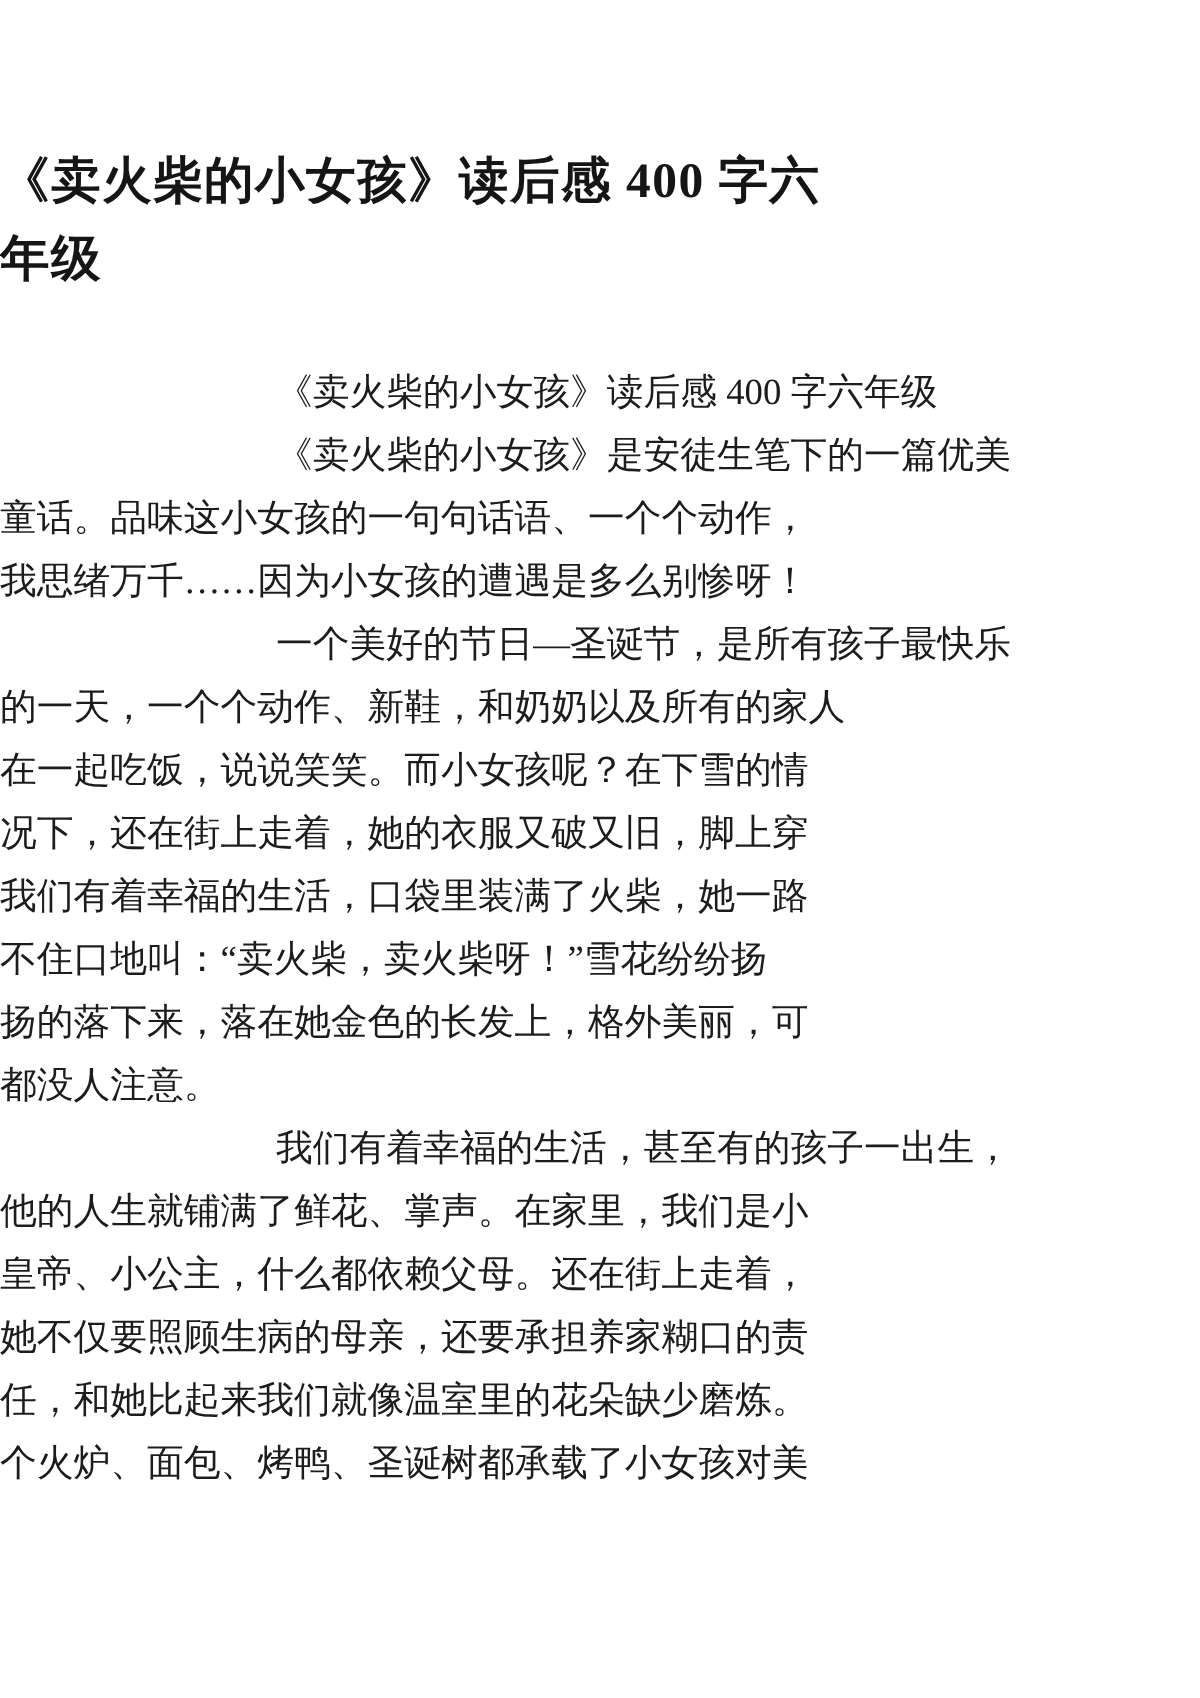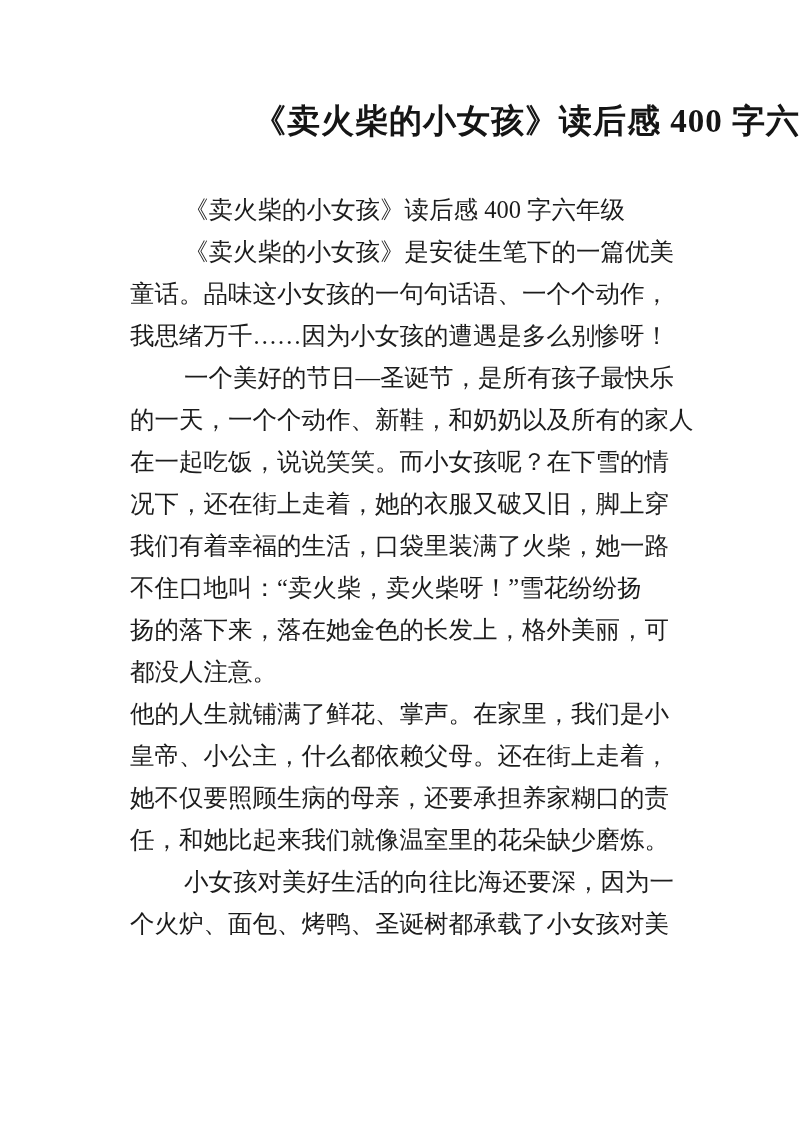--- a/index.html
+++ b/index.html
@@ -11,65 +11,65 @@
   .page {
     position: relative;
     width: 800px;
     height: 1132px;
     background: #ffffff;
     overflow: hidden;
     color: #1c1c1c;
   }
   .doc-title {
     margin-top: 95px;
-    text-align: right;
+    text-align: left;
     font-weight: 700;
     font-size: 33px;
     line-height: 52px;
     letter-spacing: 1px;
     color: #151515;
   }
   .doc-body {
     margin-top: 42px;
   }
   .line {
     height: 42px;
     line-height: 42px;
     font-size: 24.5px;
-    padding-left: 130px;
     white-space: nowrap;
     color: #1c1c1c;
   }
   .line.indent {
     padding-left: 184px;
   }
 </style>
 </head>
 <body>
 
 <div class="page">
 
   <div class="doc-title">
     <div>《卖火柴的小女孩》读后感 400 字六</div>
+    <div>年级</div>
   </div>
 
   <div class="doc-body">
     <div class="line indent">《卖火柴的小女孩》读后感 400 字六年级</div>
     <div class="line indent">《卖火柴的小女孩》是安徒生笔下的一篇优美</div>
     <div class="line">童话。品味这小女孩的一句句话语、一个个动作，</div>
     <div class="line">我思绪万千……因为小女孩的遭遇是多么别惨呀！</div>
     <div class="line indent">一个美好的节日—圣诞节，是所有孩子最快乐</div>
     <div class="line">的一天，一个个动作、新鞋，和奶奶以及所有的家人</div>
     <div class="line">在一起吃饭，说说笑笑。而小女孩呢？在下雪的情</div>
     <div class="line">况下，还在街上走着，她的衣服又破又旧，脚上穿</div>
     <div class="line">我们有着幸福的生活，口袋里装满了火柴，她一路</div>
     <div class="line">不住口地叫：“卖火柴，卖火柴呀！”雪花纷纷扬</div>
     <div class="line">扬的落下来，落在她金色的长发上，格外美丽，可</div>
     <div class="line">都没人注意。</div>
+    <div class="line indent">我们有着幸福的生活，甚至有的孩子一出生，</div>
     <div class="line">他的人生就铺满了鲜花、掌声。在家里，我们是小</div>
     <div class="line">皇帝、小公主，什么都依赖父母。还在街上走着，</div>
     <div class="line">她不仅要照顾生病的母亲，还要承担养家糊口的责</div>
     <div class="line">任，和她比起来我们就像温室里的花朵缺少磨炼。</div>
-    <div class="line indent">小女孩对美好生活的向往比海还要深，因为一</div>
     <div class="line">个火炉、面包、烤鸭、圣诞树都承载了小女孩对美</div>
   </div>
 
 </div>
 
 </body></html>

